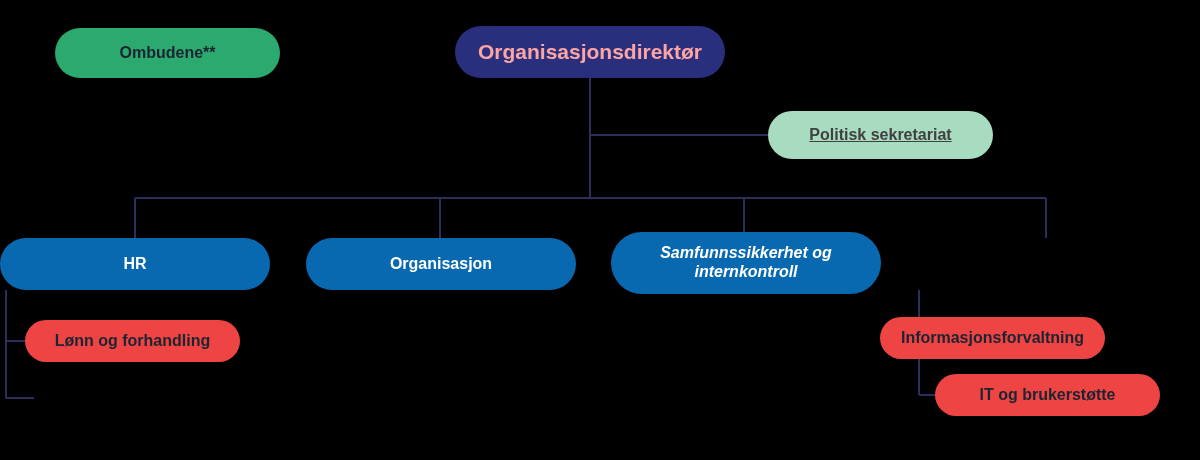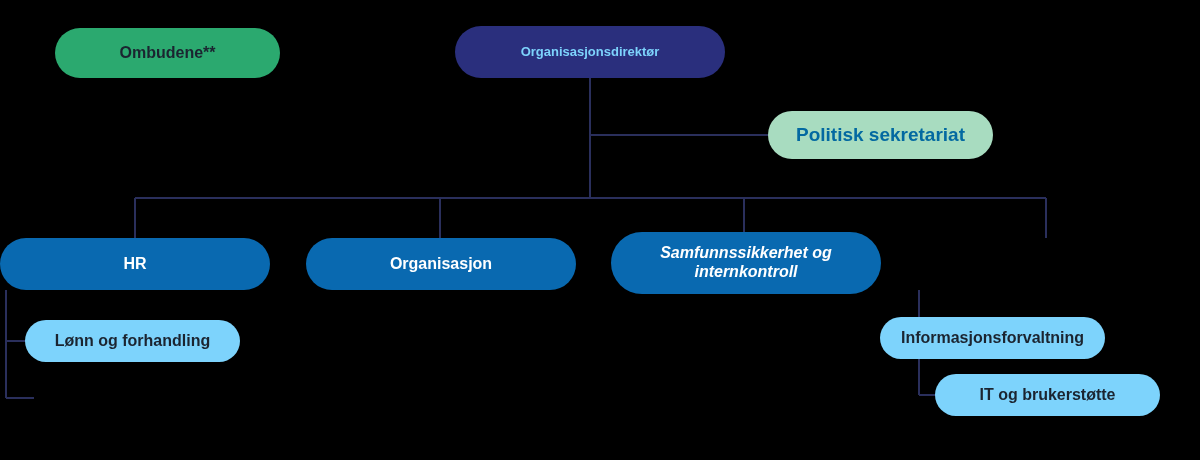--- a/index.html
+++ b/index.html
@@ -32,40 +32,41 @@
     justify-content: center;
     text-align: center;
     box-sizing: border-box;
     border-radius: 999px;
     font-weight: bold;
     line-height: 1.18;
     padding: 4px 10px;
   }
   .node-director {
     background: #2A2F7D;
-    color: #7dd3fc;
-    font-size: 13px;
+    color: #fca5a5;
+    font-size: 21px;
   }
   .node-green {
     background: #2BA96F;
     color: #1B2430;
     font-size: 16px;
   }
   .node-lightgreen {
     background: #A8DCC0;
-    color: #0369a1;
-    font-size: 19px;
+    color: #404040;
+    font-size: 16px;
+    text-decoration: underline;
   }
   .node-blue {
     background: #0969B0;
     color: #FFFFFF;
     font-size: 16px;
   }
   .node-lightblue {
-    background: #7dd3fc;
+    background: #ef4444;
     color: #1B2430;
     font-size: 16px;
   }
 </style>
 </head>
 <body>
 
 <div id="chart">
 
   <svg class="connectors" viewBox="0 0 1200 460" width="1200" height="460" xmlns="http://www.w3.org/2000/svg">

